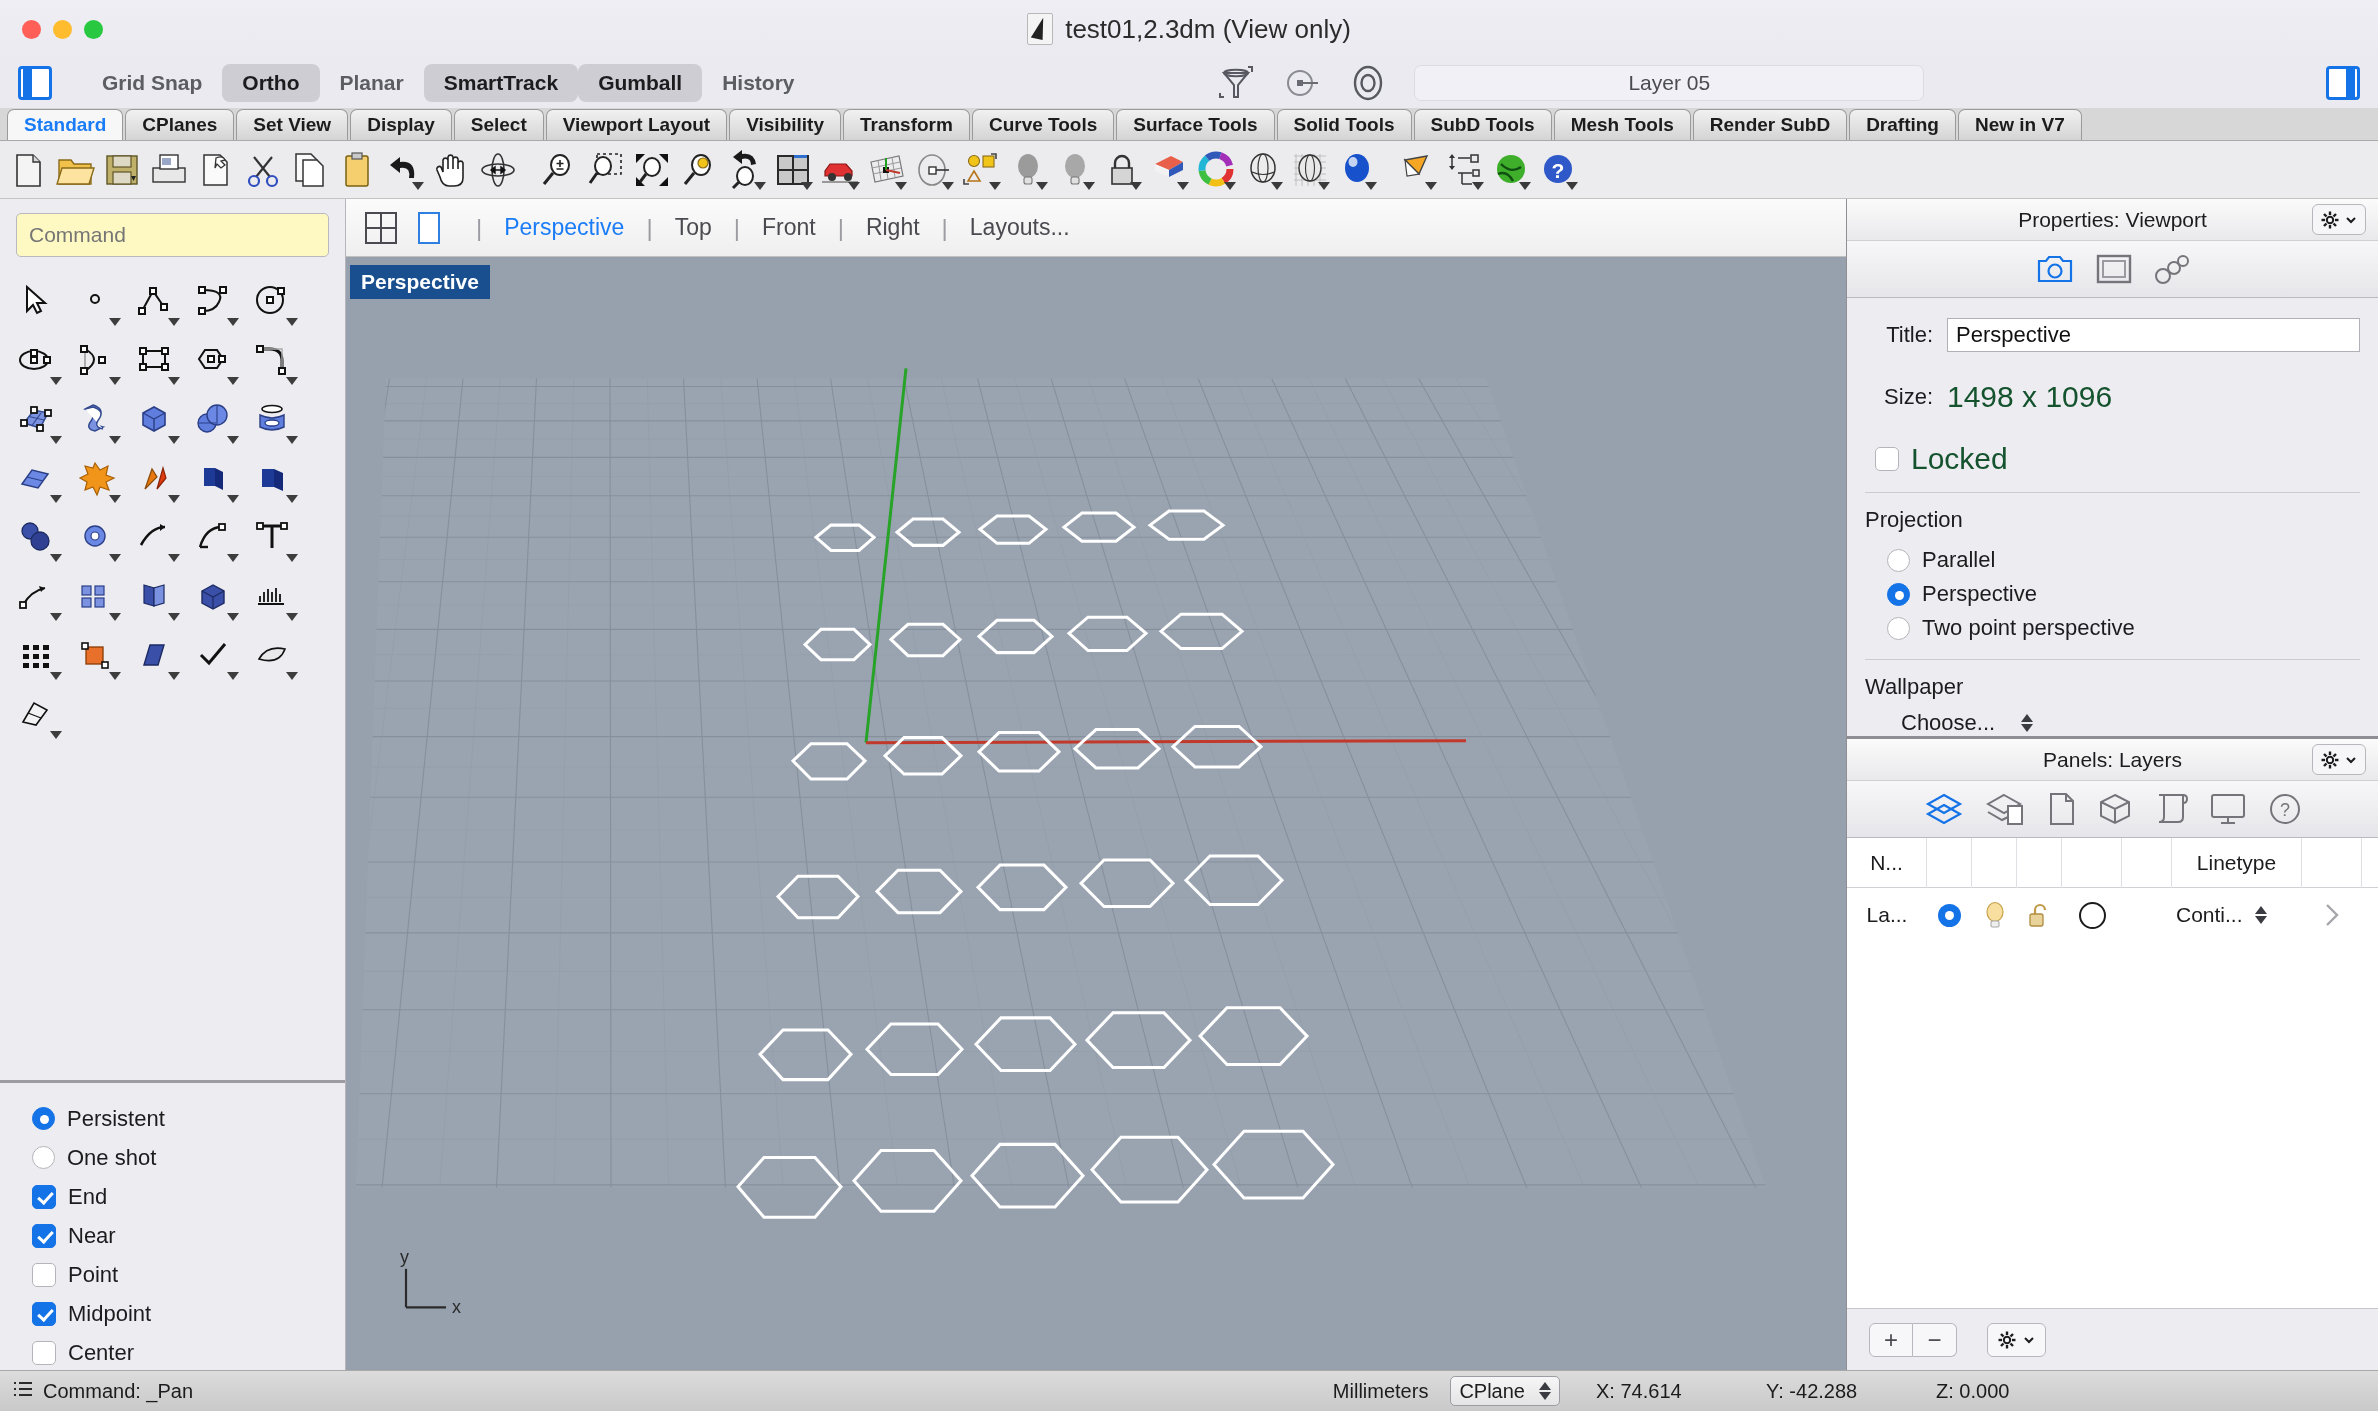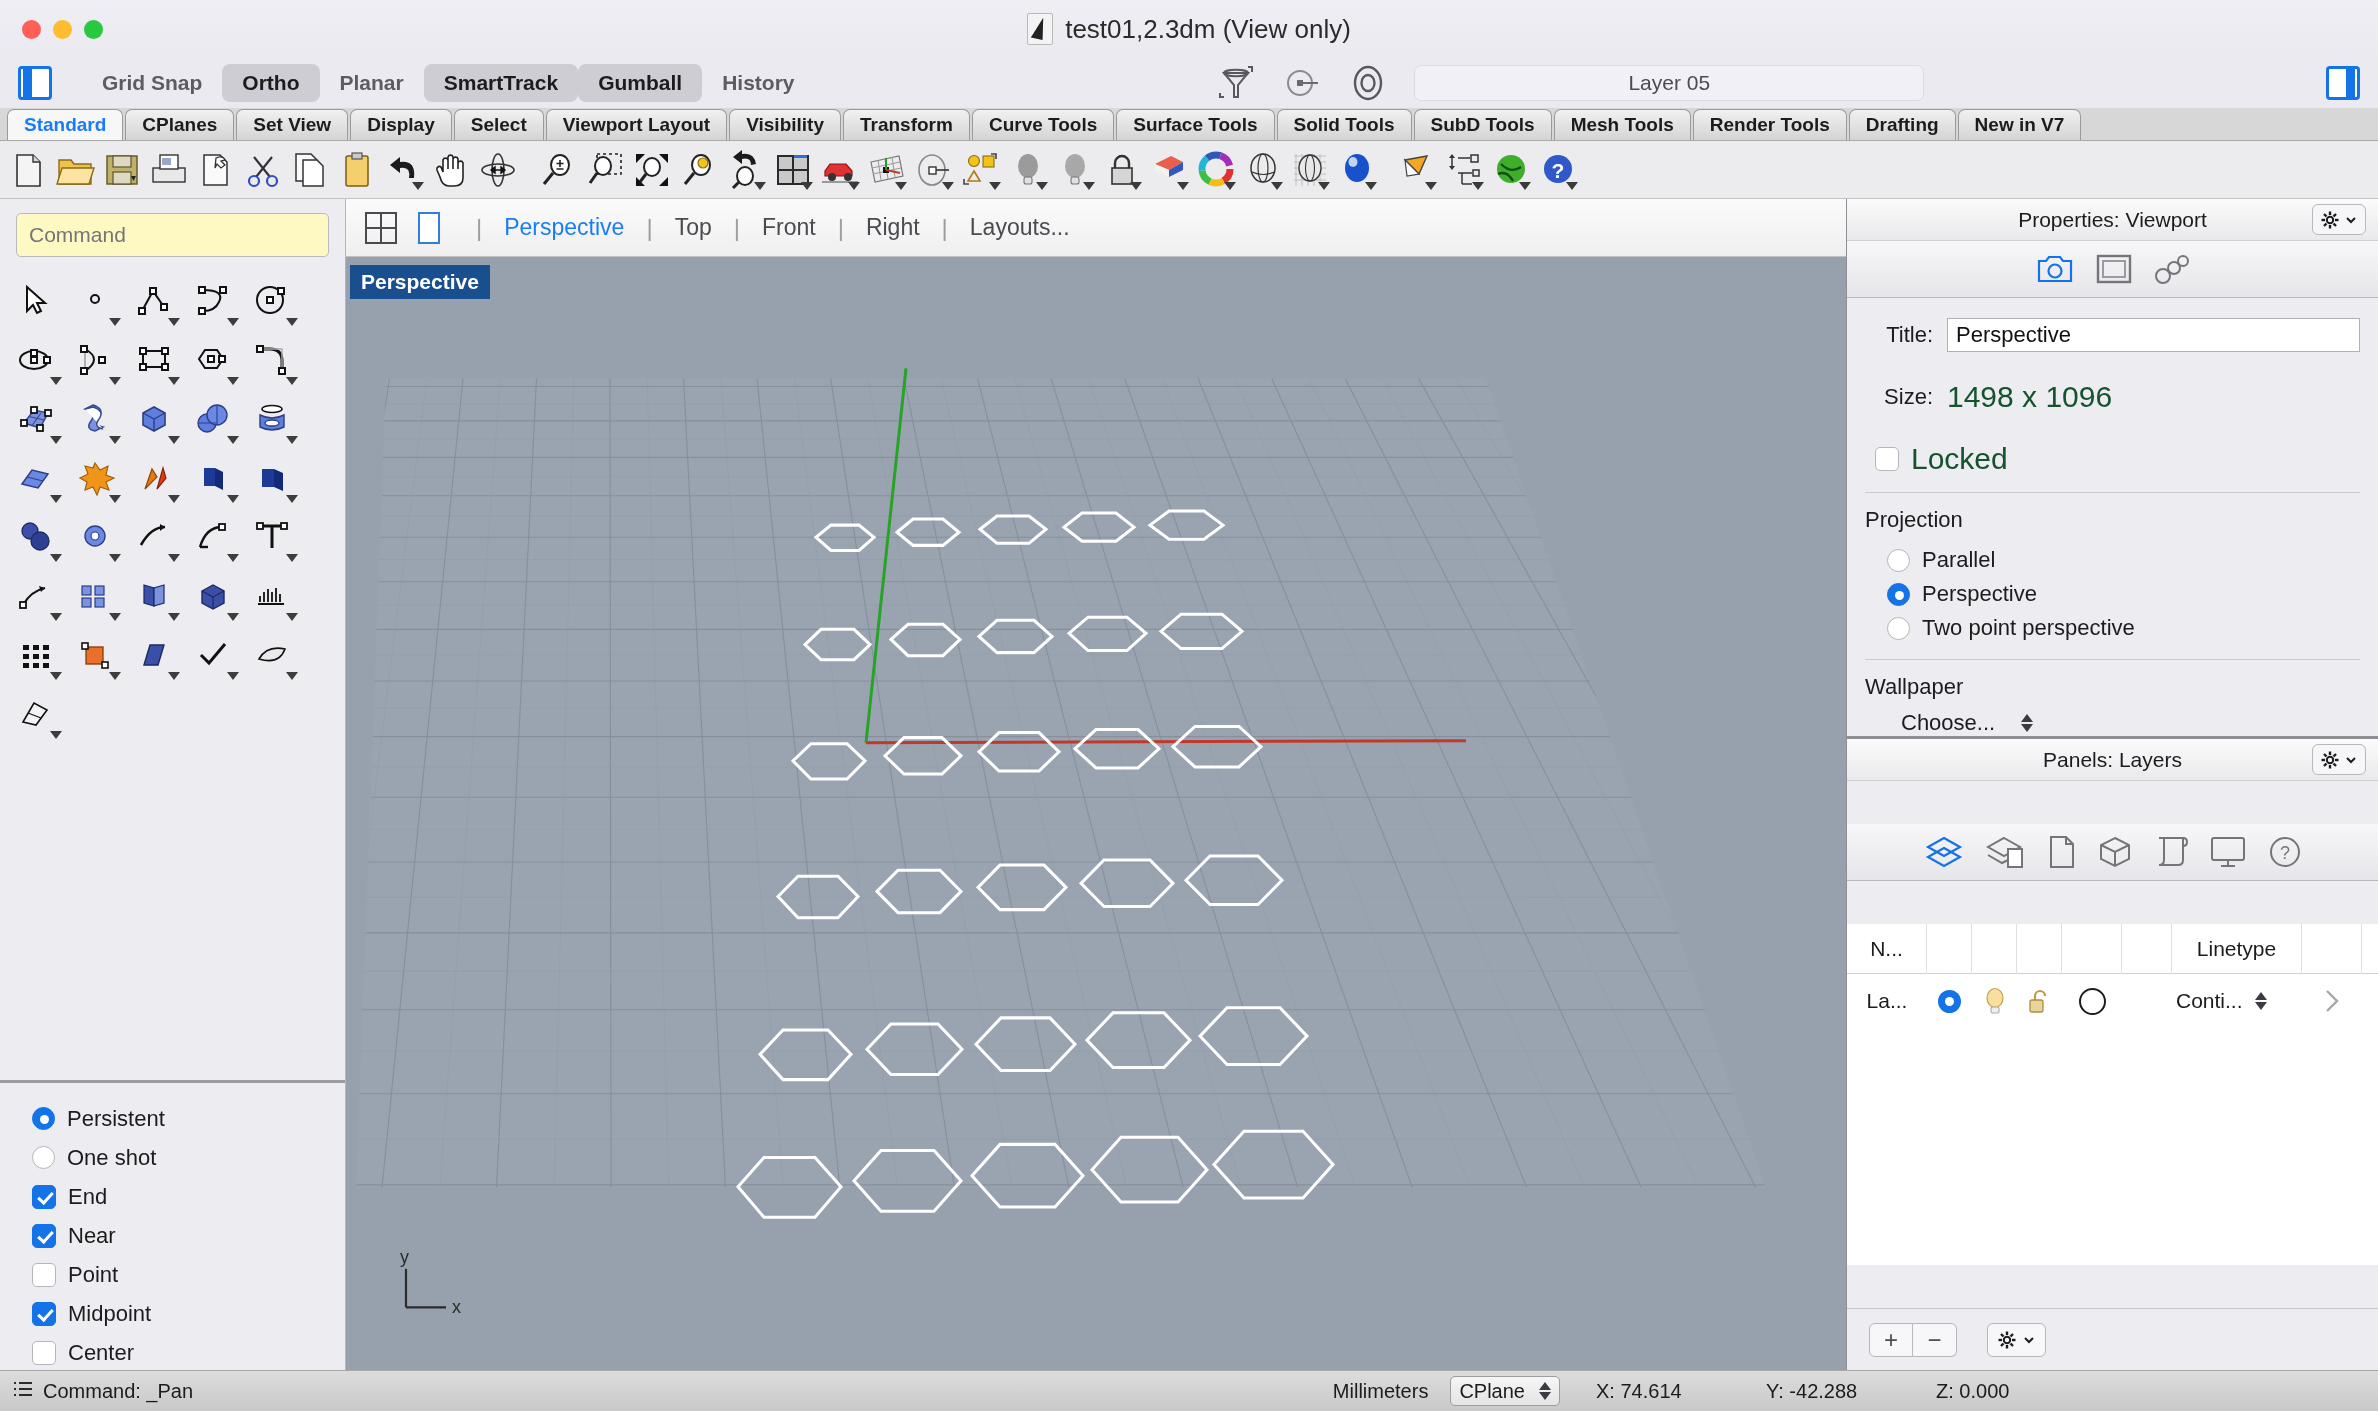--- a/index.html
+++ b/index.html
@@ -203,21 +203,21 @@
   .choose-sel {
     margin-left: 36px; display: flex; align-items: center; gap: 26px;
     font-size: 22px; color: #1c1c1e; cursor: pointer;
   }
   .updown { display: inline-flex; flex-direction: column; gap: 2px; }
   .updown i { width: 0; height: 0; border-left: 6px solid transparent;
                border-right: 6px solid transparent; }
   .updown i.up { border-bottom: 8px solid #3b3b42; }
   .updown i.dn { border-top: 8px solid #3b3b42; }
 
-  .layers-split { border-top: 3px solid #8e8e94; display: flex; flex-direction: column; flex: 1; min-height: 0; gap: 43px; }
+  .layers-split { border-top: 3px solid #8e8e94; display: flex; flex-direction: column; flex: 1; min-height: 0; }
   .layers-table { background: #fff; flex: 1; min-height: 0; }
   .lay-head {
     display: flex; height: 50px; align-items: center;
     border-bottom: 1px solid #cfcfd4; font-size: 21px; color: #1c1c1e;
   }
   .lay-cell { display: flex; align-items: center; justify-content: center;
               height: 50px; border-right: 1px solid #e0e0e4; }
   .lay-row { display: flex; height: 54px; align-items: center; font-size: 21px; color: #1c1c1e; }
   .lay-row .lay-cell { border-right: none; }
   .dot-blue { width: 23px; height: 23px; border-radius: 50%; background: #1473e6;
@@ -321,21 +321,21 @@
     <div class="tab">Display</div>
     <div class="tab">Select</div>
     <div class="tab">Viewport Layout</div>
     <div class="tab">Visibility</div>
     <div class="tab">Transform</div>
     <div class="tab">Curve Tools</div>
     <div class="tab">Surface Tools</div>
     <div class="tab">Solid Tools</div>
     <div class="tab">SubD Tools</div>
     <div class="tab">Mesh Tools</div>
-    <div class="tab">Render Tools</div>
+    <div class="tab">Render SubD</div>
     <div class="tab">Drafting</div>
     <div class="tab">New in V7</div>
   </div>
 
   <div class="maintoolbar">
     <div class="tb-btn">
       <svg width="40" height="40" viewBox="0 0 40 40">
           <path d="M9 5 h16 l7 7 v24 h-23 z" fill="#f4f4f4" stroke="#333" stroke-width="1.6"></path>
           <path d="M25 5 v7 h7" fill="#d8d8d8" stroke="#333" stroke-width="1.4"></path>
         </svg>

